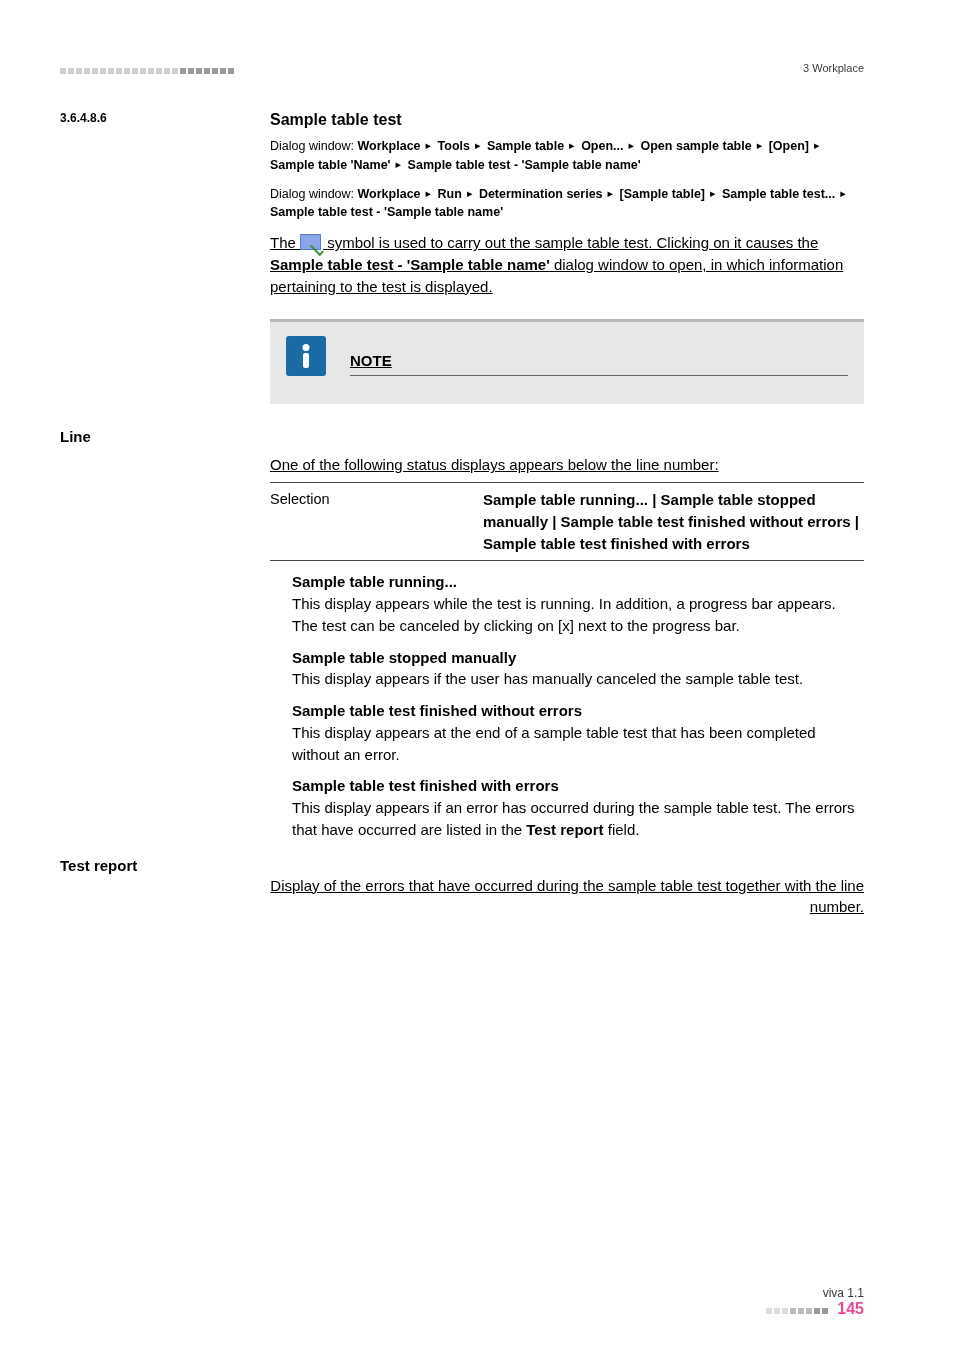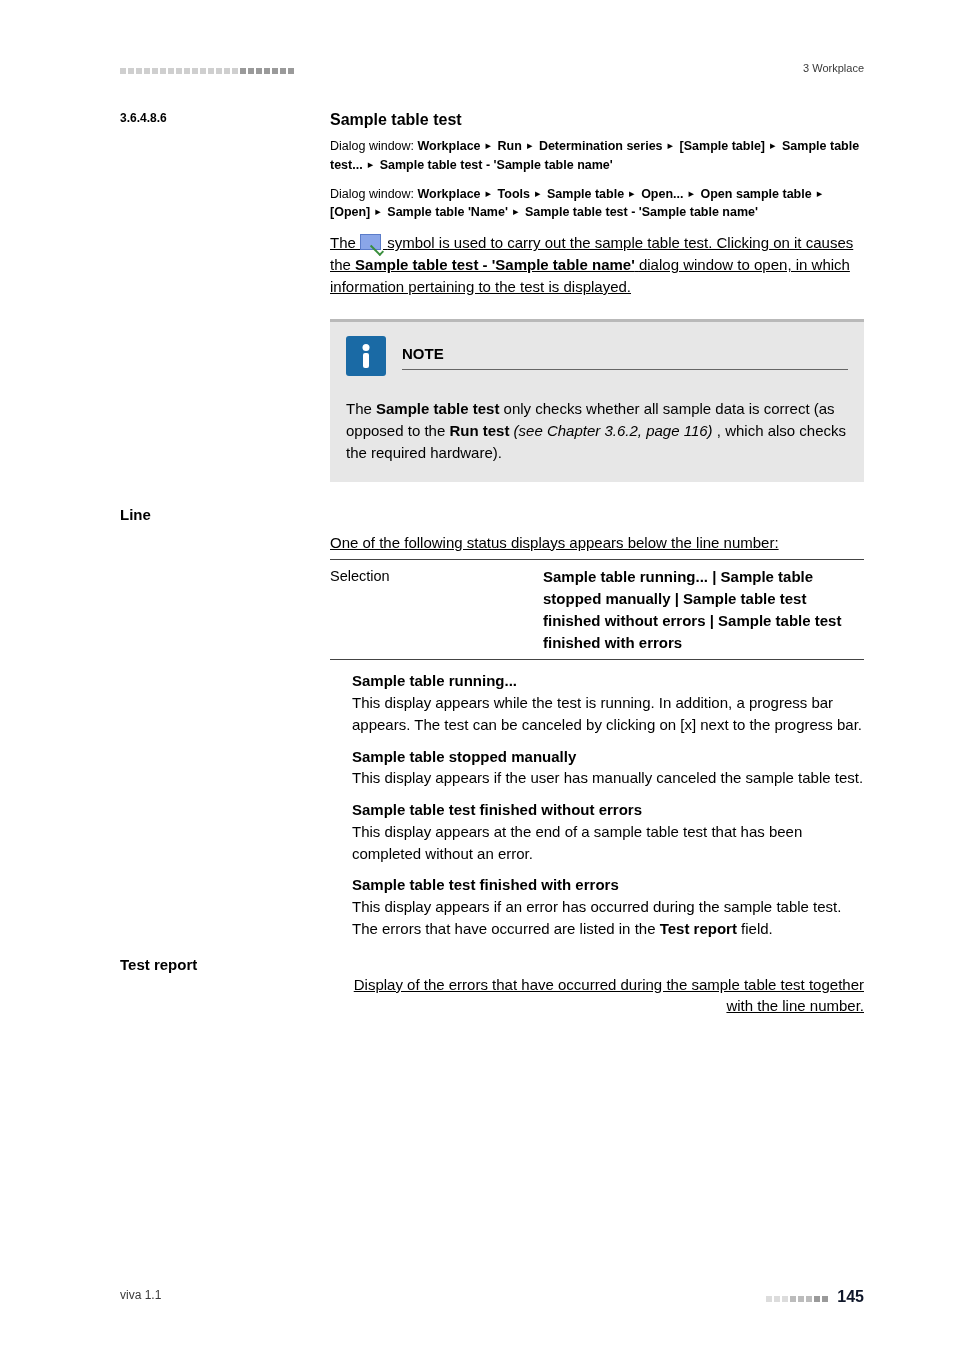--- a/index.html
+++ b/index.html
@@ -8,21 +8,21 @@
     padding: 0;
     font-family: "Segoe UI", "Helvetica Neue", Arial, sans-serif;
     color: #000;
     background: #fff;
     width: 954px;
   }
   .page {
     box-sizing: border-box;
     width: 954px;
     height: 1350px;
-    padding: 62px 90px 40px 120px;
+    padding: 62px 90px 40px 60px;
     position: relative;
   }
   .header {
     display: flex;
     justify-content: space-between;
     align-items: flex-end;
     font-size: 11px;
     color: #3a3a3a;
     margin-bottom: 34px;
   }
@@ -94,23 +94,24 @@
 
   .note-box {
     background: #e7e7e7;
     border-top: 3px solid #b9b9b9;
     padding: 14px 16px 18px 16px;
     margin-top: 22px;
     position: relative;
   }
   .note-head {
     display: flex;
-    align-items: center;
-    gap: 16px;
+    align-items: flex-end;
+    gap: 24px;
     margin-bottom: 10px;
+    text-decoration: underline;
   }
   .note-icon {
     width: 40px; height: 40px;
     background: #1a6aa5;
     border-radius: 3px;
     position: relative;
     flex-shrink: 0;
   }
   .note-icon::before {
     content: "";
@@ -161,28 +162,30 @@
     font-size: 15px;
     padding: 6px 0;
   }
 
   .termlist { margin-top: 10px; padding-left: 22px; }
   .term-title { font-weight: 700; font-size: 15px; margin-top: 10px; }
   .term-body { font-size: 15px; line-height: 1.45; }
 
   .footer {
     position: absolute;
-    left: 120px; right: 90px; bottom: 44px;
+    left: 120px; right: 90px; bottom: 32px;
     display: flex;
     justify-content: space-between;
+    align-items: flex-end;
     font-size: 12px;
     color: #3a3a3a;
+    flex-direction: column;
   }
   .footer .pg {
-    font-size: 16px; font-weight: 800; color: #0f172a; margin-top: 12px;
+    font-size: 16px; font-weight: 800; color: #ec4899; margin-top: 12px;
   }
   .small-dots { display: inline-flex; gap: 2px; margin-right: 6px; }
   .small-dots .d1 { width: 6px; height: 6px; background: #dcdcdc; }
   .small-dots .d2 { width: 6px; height: 6px; background: #bcbcbc; }
   .small-dots .d3 { width: 6px; height: 6px; background: #9a9a9a; }
 </style>
 </head>
 <body>
 
 <div class="page">
@@ -216,68 +219,60 @@
   </div>
 
   <div class="body">
 
     <div class="left">
       <span class="sec-num">3.6.4.8.6</span>
     </div>
     <div class="right">
       <span class="sec-title" style="margin-left:0;">Sample table test</span>
 
-      
-      <div class="dialog-path">
-        <span class="lbl">Dialog window: </span>
-        <b>Workplace</b><span class="tri"></span>
-        <b>Run</b><span class="tri"></span>
-        <b>Determination series</b><span class="tri"></span>
-        <b>[Sample table]</b><span class="tri"></span>
-        <b>Sample table test...</b><span class="tri"></span>
-        <b>Sample table test - 'Sample table name'</b>
-      </div>
       
       <div class="dialog-path">
         <span class="lbl">Dialog window: </span>
         <b>Workplace</b><span class="tri"></span>
         <b>Tools</b><span class="tri"></span>
         <b>Sample table</b><span class="tri"></span>
         <b>Open...</b><span class="tri"></span>
         <b>Open sample table</b><span class="tri"></span>
         <b>[Open]</b><span class="tri"></span>
         <b>Sample table 'Name'</b><span class="tri"></span>
         <b>Sample table test - 'Sample table name'</b>
       </div>
+      
+      <div class="dialog-path">
+        <span class="lbl">Dialog window: </span>
+        <b>Workplace</b><span class="tri"></span>
+        <b>Run</b><span class="tri"></span>
+        <b>Determination series</b><span class="tri"></span>
+        <b>[Sample table]</b><span class="tri"></span>
+        <b>Sample table test...</b><span class="tri"></span>
+        <b>Sample table test - 'Sample table name'</b>
+      </div>
 
       
       <p class="para">
         <span>The </span>
         <span class="clip-icon"></span>
         <span> symbol is used to carry out the sample table test. Clicking on it causes the </span>
         <b>Sample table test - 'Sample table name'</b>
         <span> dialog window to open, in which information pertaining to the test is displayed.</span>
       </p>
 
       
       <div class="note-box">
         <div class="note-head">
           <div class="note-icon"></div>
           <div class="note-title-wrap">
             <span class="note-title">NOTE</span>
             <hr class="note-rule">
           </div>
-        </div>
-        <div class="note-body">
-          <span>The </span>
-          <b>Sample table test</b>
-          <span> only checks whether all sample data is correct (as opposed to the </span>
-          <b>Run test</b>
-          <i> (see Chapter 3.6.2, page 116)</i>
-          <span>, which also checks the required hardware).</span>
         </div>
       </div>
     </div>
 
     <div class="left" style="margin-top:24px;">Line</div>
 
     <div class="right" style="margin-top:16px;">
       <p class="para" style="margin-top:34px;">One of the following status displays appears below the line number:</p>
 
       <div class="sel-table">

